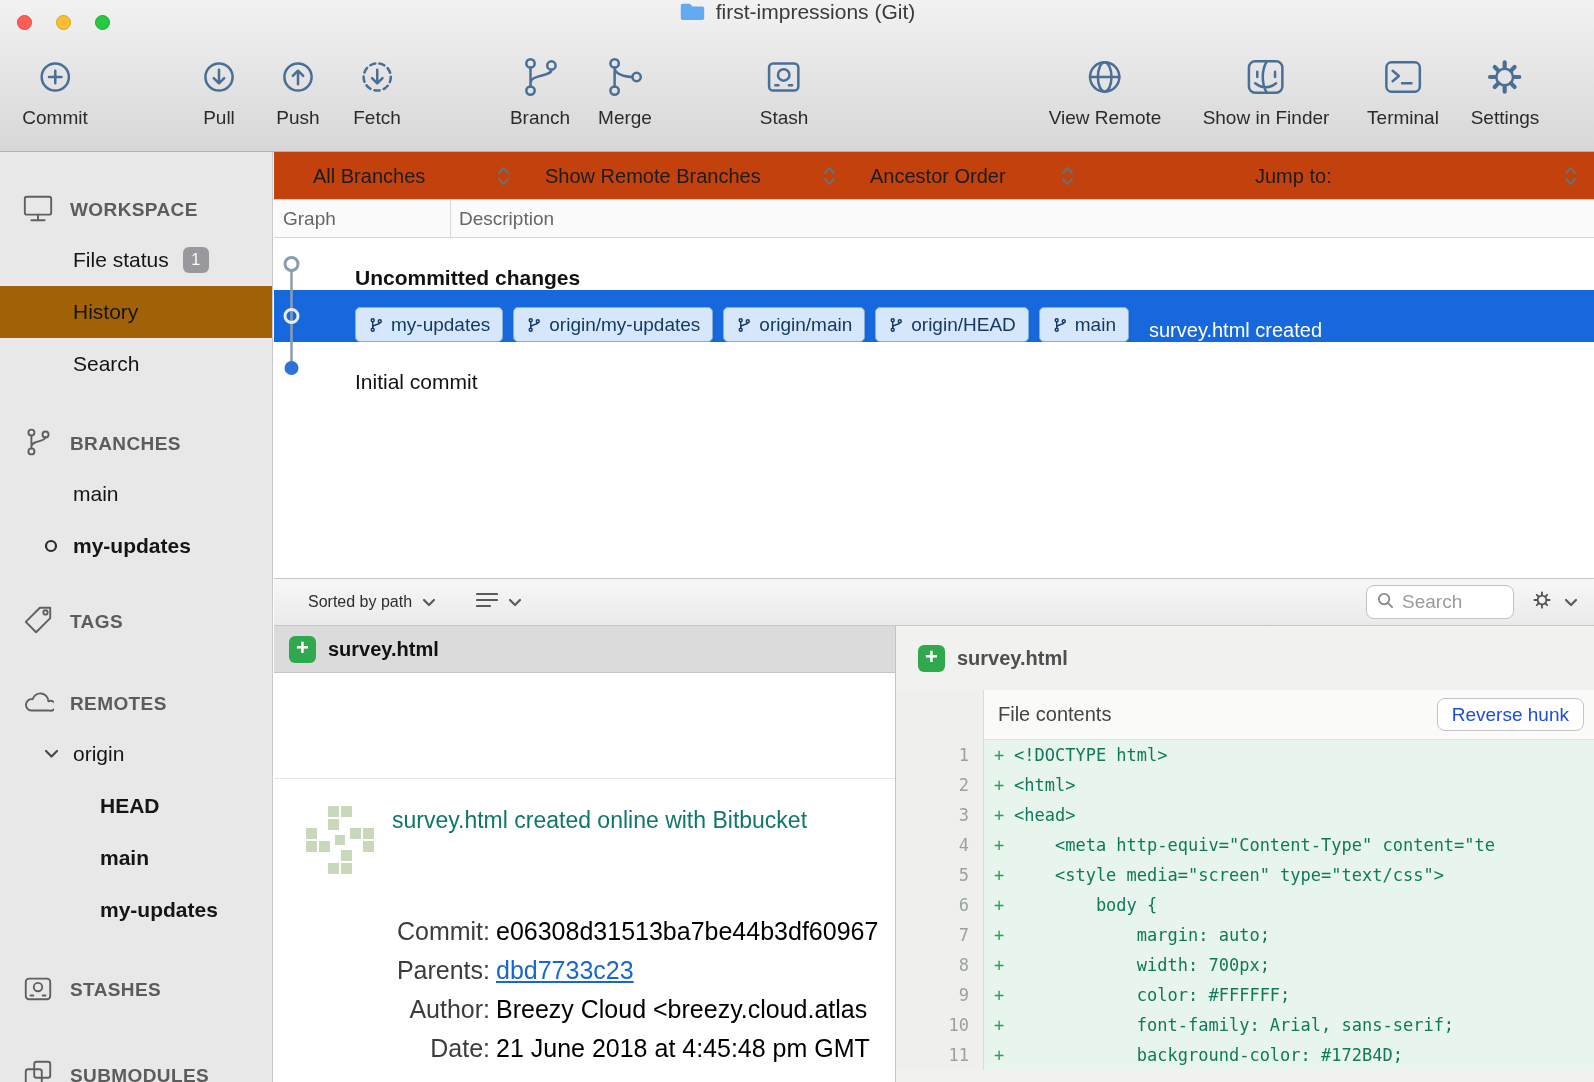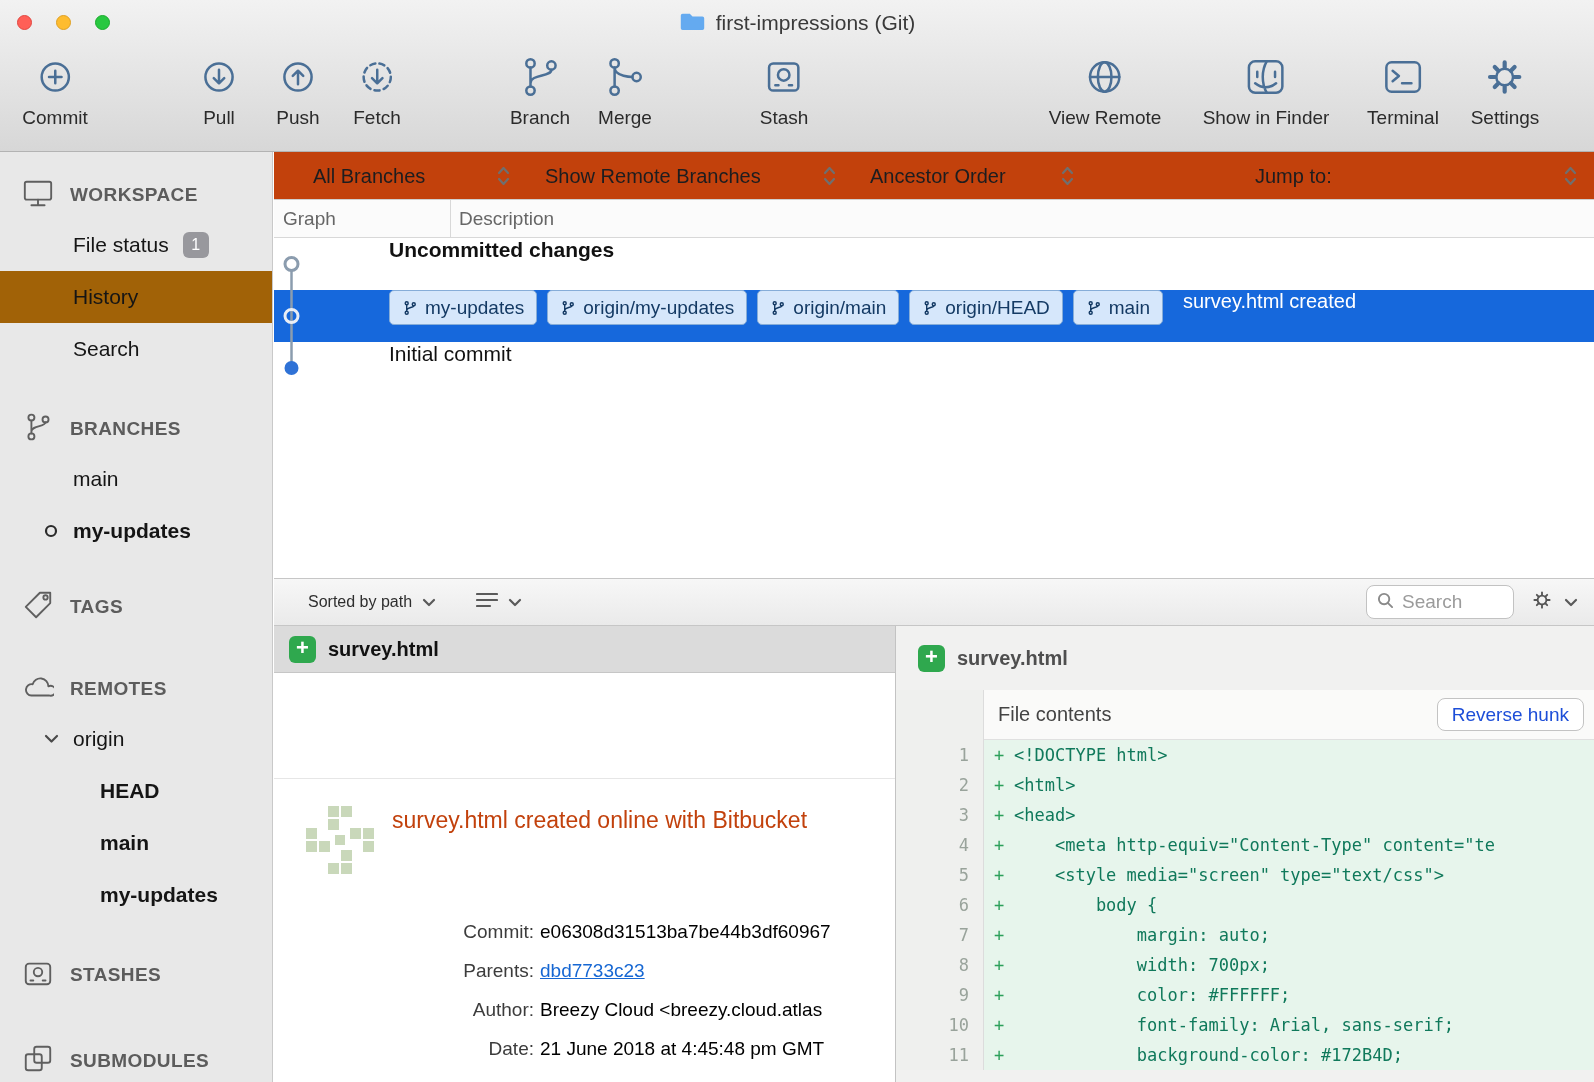--- a/index.html
+++ b/index.html
@@ -10,31 +10,31 @@
   
   .header { position:absolute; top:0; left:0; right:0; height:152px;
             background:linear-gradient(#f2f2f2,#d7d7d7); border-bottom:1px solid #b3b3b3; }
   .titlebar { position:relative; height:46px; }
   .traffic { position:absolute; left:17px; top:15px; display:flex; gap:24px; }
   .light { width:15px; height:15px; border-radius:50%; }
   .light.red { background:#ff5f57; border:1px solid #e24640; }
   .light.yellow { background:#febc2f; border:1px solid #dfa023; }
   .light.green { background:#28c840; border:1px solid #1aab2c; }
   .win-title { position:absolute; left:0; right:0; top:0; height:46px; display:flex;
-               align-items:center; justify-content:center; gap:10px; font-size:21px;
+               align-items:flex-start; justify-content:center; gap:10px; font-size:21px;
                font-weight:500; color:#3a3a3a; }
   .toolbar { position:relative; height:106px; }
   .tb-item { position:absolute; top:8px; transform:translateX(-50%); display:flex;
              flex-direction:column; align-items:center; gap:3px; cursor:default; }
   .tb-item svg { stroke:#4a6f96; fill:none; stroke-width:2.4; stroke-linecap:round; stroke-linejoin:round; }
   .tb-label { font-size:19px; color:#2b2b2b; white-space:nowrap; }
 
   
   .sidebar { position:absolute; top:152px; left:0; bottom:0; width:273px; background:#e8e8e8;
-             border-right:1px solid #c9c9c9; padding-top:19px; overflow:hidden; }
+             border-right:1px solid #c9c9c9; padding-top:34px; overflow:hidden; }
   .side-section { height:48px; display:flex; align-items:center; padding-left:22px; gap:16px;
                   color:#5c5c5c; font-size:19px; font-weight:600; letter-spacing:0.4px; }
   .side-section svg { stroke:#5f5f5f; fill:none; stroke-width:2; stroke-linecap:round; stroke-linejoin:round; }
   .side-item { height:52px; display:flex; align-items:center; padding-left:73px; font-size:21px;
                color:#151515; position:relative; white-space:nowrap; }
   .side-item.sub { padding-left:100px;font-weight:bold; }
   .side-item.selected { background:#a16207; }
   .side-item.current { font-weight:700; }
   .side-item .marker { position:absolute; left:44px; top:50%; transform:translateY(-50%); display:flex; }
   .count-badge { margin-left:14px; min-width:26px; height:26px; border-radius:6px; background:#98989d;
@@ -50,21 +50,21 @@
   .stepper svg { stroke:#6f6f6f; fill:none; stroke-width:2.2; stroke-linecap:round; stroke-linejoin:round; }
 
   .table-header { position:relative; height:38px; background:#fbfbfb; border-bottom:1px solid #d8d8d8;
                   font-size:19px; color:#666; flex:0 0 auto; }
   .th-graph { position:absolute; left:9px; top:0; height:38px; display:flex; align-items:center; }
   .th-desc  { position:absolute; left:185px; top:0; height:38px; display:flex; align-items:center; }
   .th-divider { position:absolute; left:176px; top:0; bottom:0; width:1px; background:#d8d8d8; }
 
   .history-rows { position:relative; height:340px; background:#fff; flex:0 0 auto; overflow:hidden; }
   .graph-overlay { position:absolute; left:0; top:0; }
-  .hrow { height:52px; display:flex; align-items:flex-start; padding-left:115px; white-space:nowrap; overflow:hidden; }
+  .hrow { height:52px; display:flex; align-items:flex-end; padding-left:81px; white-space:nowrap; overflow:hidden; }
   .hrow.bold { font-weight:700; font-size:21px; }
   .hrow.plain { font-size:21px; }
   .hrow.selected { background:#1668dc; color:#fff; gap:10px; }
   .badge { display:flex; align-items:center; gap:7px; height:35px; padding:0 12px; background:#d6e7fb;
            border:1px solid #86add8; border-radius:5px; color:#143a64; font-size:19px; flex:0 0 auto; }
   .badge svg { stroke:#143a64; fill:none; stroke-width:3; stroke-linecap:round; stroke-linejoin:round; }
   .sel-message { margin-left:10px; font-size:20px; color:#fff; }
 
   .mid-toolbar { height:48px; background:linear-gradient(#f7f7f7,#eaeaea); border-top:1px solid #c6c6c6;
                  border-bottom:1px solid #c6c6c6; display:flex; align-items:center; padding:0 16px 0 34px; flex:0 0 auto; }
@@ -81,23 +81,23 @@
 
   .bottom-split { flex:1; display:flex; min-height:0; }
   .files-pane { width:622px; border-right:1px solid #c3c3c3; display:flex; flex-direction:column; background:#fff; }
   .file-row { height:47px; background:#dbdbdb; border-bottom:1px solid #c6c6c6; display:flex; align-items:center;
               gap:12px; padding-left:15px; font-size:20px; font-weight:600; color:#111; flex:0 0 auto; }
   .plus-chip { width:27px; height:27px; border-radius:6px; background:#2fa84e; color:#fff; font-size:22px;
                font-weight:700; display:flex; align-items:center; justify-content:center; line-height:1; padding-bottom:2px; }
   .file-empty { height:106px; background:#fff; border-bottom:1px solid #e6e6e6; flex:0 0 auto; }
   .details { position:relative; flex:1; background:#fff; overflow:hidden; }
   .avatar { position:absolute; left:26px; top:21px; }
-  .commit-title { position:absolute; left:118px; top:28px; font-size:23px; color:#c2410c; white-space:nowrap; }
+  .commit-title { position:absolute; left:118px; top:28px; font-size:23px; color:#0f766e; white-space:nowrap; }
   .fields { position:absolute; left:0; top:133px; right:0; }
-  .f-row { display:flex; height:39px; align-items:center; font-size:19px; white-space:nowrap;margin-left:44px; }
+  .f-row { display:flex; height:39px; align-items:center; font-size:25px; white-space:nowrap; }
   .f-label { width:222px; padding-right:6px; text-align:right; color:#3c3c3c; flex:0 0 auto; }
   .f-value { color:#000; overflow:hidden; }
   .f-value.link { color:#1667d3; text-decoration:underline; cursor:pointer; }
 
   .diff-pane { flex:1; background:#f1f1f0; display:flex; flex-direction:column; min-width:0; }
   .diff-file-row { height:64px; display:flex; align-items:center; gap:12px; padding-left:22px;
                    font-size:20px; font-weight:700; color:#4f4f4f; flex:0 0 auto; }
   .diff-grid { flex:1; display:flex; flex-direction:column; min-height:0; overflow:hidden; }
   .fc-header { display:flex; height:50px; flex:0 0 auto; }
   .gut-spacer { width:88px; background:#eff0ee; border-right:1px solid #dcdcdc; flex:0 0 auto; }

